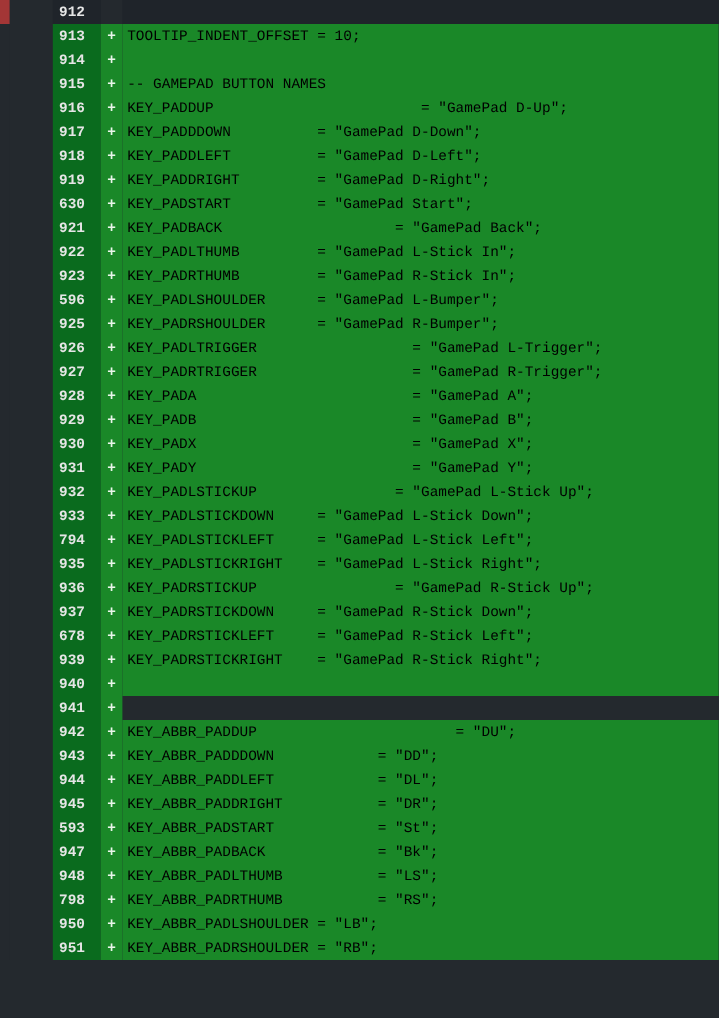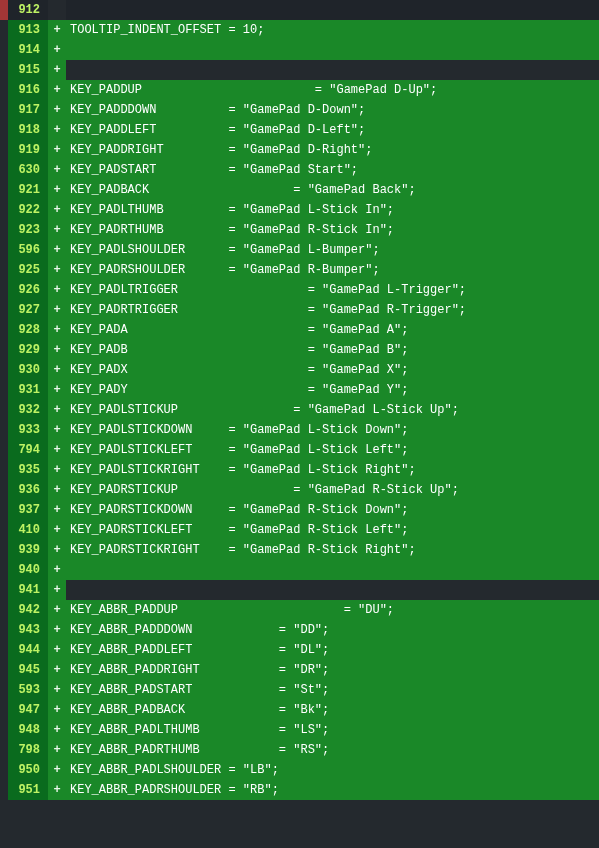--- a/index.html
+++ b/index.html
@@ -22,26 +22,27 @@
       width: 8px;
       flex-shrink: 0;
       background: #24292e;
     }
     .gutter-marker.red {
       background: #a33636;
     }
     .line-number {
       width: 40px;
       flex-shrink: 0;
-      text-align: right;
+      text-align: center;
       padding-right: 8px;
-      color: #bef264;
+      color: #e5e5e5;
       font-weight: bold;
       line-height: 20px;
       user-select: none;
+      margin-left: 36px;
     }
     .line-number.context {
       background: #1f242a;
     }
     .line-number.added {
       background: #0a6b1e;
     }
     .plus-marker {
       width: 18px;
       flex-shrink: 0;
@@ -51,21 +52,21 @@
       font-weight: bold;
     }
     .plus-marker.added {
       background: #1a8828;
     }
     .code-content {
       flex: 1;
       padding-left: 4px;
       line-height: 20px;
       white-space: pre;
-      color: #ffffff;
+      color: #000000;
       overflow: hidden;
     }
     .code-content.context {
       background: #1f242a;
       color: #888;
     }
     .code-content.added {
       background: #1a8828;
     }
   </style>
@@ -88,20 +89,21 @@
     <div class="line">
       <div class="gutter-marker"></div>
       <div class="line-number added">914</div>
       <div class="plus-marker added">+</div>
       <div class="code-content added"></div>
     </div>
     <div class="line">
       <div class="gutter-marker"></div>
       <div class="line-number added">915</div>
       <div class="plus-marker added">+</div>
+      <div class="code-content added">-- GAMEPAD BUTTON NAMES</div>
     </div>
     <div class="line">
       <div class="gutter-marker"></div>
       <div class="line-number added">916</div>
       <div class="plus-marker added">+</div>
       <div class="code-content added">KEY_PADDUP                        = "GamePad D-Up";</div>
     </div>
     <div class="line">
       <div class="gutter-marker"></div>
       <div class="line-number added">917</div>
@@ -223,21 +225,21 @@
       <div class="code-content added">KEY_PADRSTICKUP                = "GamePad R-Stick Up";</div>
     </div>
     <div class="line">
       <div class="gutter-marker"></div>
       <div class="line-number added">937</div>
       <div class="plus-marker added">+</div>
       <div class="code-content added">KEY_PADRSTICKDOWN     = "GamePad R-Stick Down";</div>
     </div>
     <div class="line">
       <div class="gutter-marker"></div>
-      <div class="line-number added">410</div>
+      <div class="line-number added">678</div>
       <div class="plus-marker added">+</div>
       <div class="code-content added">KEY_PADRSTICKLEFT     = "GamePad R-Stick Left";</div>
     </div>
     <div class="line">
       <div class="gutter-marker"></div>
       <div class="line-number added">939</div>
       <div class="plus-marker added">+</div>
       <div class="code-content added">KEY_PADRSTICKRIGHT    = "GamePad R-Stick Right";</div>
     </div>
     <div class="line">

